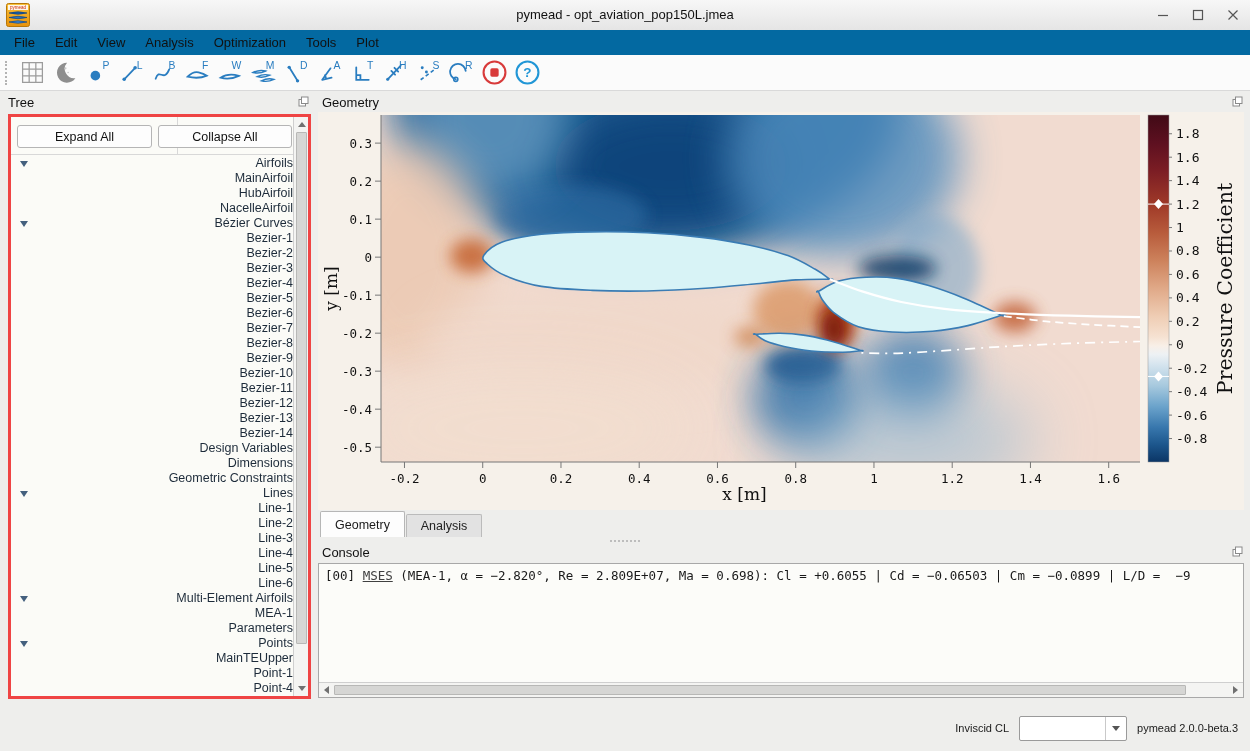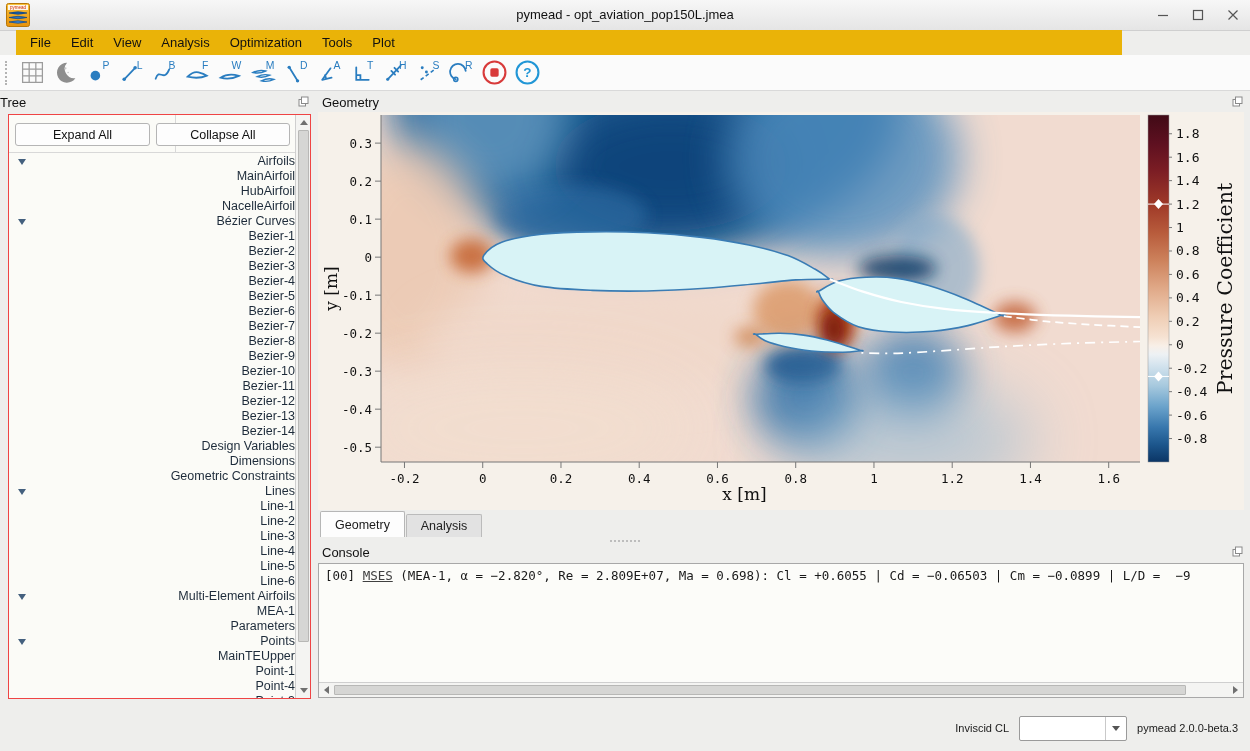--- a/index.html
+++ b/index.html
@@ -6,32 +6,32 @@
   #window{position:relative;width:1250px;height:751px;background:#eeeeec;overflow:hidden;
           font-family:"Liberation Sans",sans-serif;color:#1a1a1a;}
   .abs{position:absolute;}
   
   #titlebar{left:0;top:0;width:1250px;height:30px;background:linear-gradient(#f7f7f7,#e5e5e5);
             border-bottom:1px solid #cfcfcf;}
   #app-icon{left:6px;top:3px;width:24px;height:24px;}
   #window-title{left:0;top:0;width:1250px;height:30px;text-align:center;line-height:30px;font-size:13px;color:#111;}
   .winbtn{top:0;width:34px;height:30px;display:flex;align-items:center;justify-content:center;cursor:default;}
   
-  #menubar{left:0;top:30px;width:1106px;height:25px;background:#eab308;display:flex;align-items:center;padding-left:4px;box-sizing:border-box;margin-left:16px;}
+  #menubar{left:0;top:30px;width:1250px;height:25px;background:#0369a1;display:flex;align-items:center;padding-left:4px;box-sizing:border-box;}
   .menu-item{padding:0 10px;font-size:13px;line-height:25px;color:#111;}
   
   #toolbar{left:0;top:55px;width:1250px;height:36px;background:#fbfbfb;border-bottom:1px solid #d9d9d9;
            display:flex;align-items:center;padding-left:5px;box-sizing:border-box;gap:4px;}
   .toolbtn{width:29px;height:30px;display:flex;align-items:center;justify-content:center;}
   #drag-handle{width:4px;height:24px;border-left:2px dotted #b3b3b3;margin-right:3px;}
   
   .dock-title{font-size:13px;color:#111;}
   .float-ic{width:11px;height:11px;}
   
-  #tree-box{left:8px;top:114px;width:303px;height:585px;background:#fbfbf7;border:1px solid #ef4444;box-sizing:border-box;overflow:hidden;}
+  #tree-box{left:8px;top:114px;width:303px;height:585px;background:#fbfbf7;border:3px solid #ef4444;box-sizing:border-box;overflow:hidden;}
   .tree-btn{position:absolute;height:21px;background:#fdfdfd;border:1px solid #b5b5b5;border-radius:3px;
             font-size:12.5px;color:#111;display:flex;align-items:center;justify-content:center;}
   #tree-items{position:absolute;left:0;top:39px;right:15px;bottom:0;overflow:hidden;}
   .tree-row{height:15px;line-height:15px;font-size:12.5px;color:#1d2b3a;white-space:nowrap;position:relative;text-align:right;}
   .tree-caret{position:absolute;left:9px;top:1px;width:0;height:0;border-left:4.5px solid transparent;
               border-right:4.5px solid transparent;border-top:6px solid #44607e;margin-top:4px;}
   
   .sb{background:#f4f4f2;}
   .sb-thumb{background:#d6d6d4;border:1px solid #b8b8b6;box-sizing:border-box;border-radius:1px;}
   .sb-arrow{display:flex;align-items:center;justify-content:center;background:#f4f4f2;}
@@ -202,21 +202,21 @@
         </svg>
       </div>
       <div class="toolbtn">
         <svg width="25" height="25" viewBox="0 0 24 24">
           <circle cx="12" cy="12" r="10.5" stroke="#2196d6" stroke-width="2" fill="none"></circle>
           <text x="12" y="16.5" text-anchor="middle" font-size="13" font-weight="bold" fill="#2196d6" font-family="Liberation Sans,sans-serif">?</text>
         </svg>
       </div>
     </div>
 
-  <div class="abs dock-title" style="left:0;top:95px;">Tree</div>
+  <div class="abs dock-title" style="left:8px;top:95px;">Tree</div>
   <svg class="abs float-ic" style="left:298px;top:96px;" viewBox="0 0 11 11">
     <rect x="1" y="3.5" width="6.5" height="6.5" fill="#fff" stroke="#8a8a8a"></rect>
       <rect x="3.5" y="1" width="6.5" height="6.5" fill="#fff" stroke="#8a8a8a"></rect>
     </svg>
 
   <div class="abs" id="tree-box">
     <div style="position:absolute;left:166px;top:0;width:1px;height:37px;background:#d8d8d8;"></div>
     <div style="position:absolute;left:0;top:37px;right:15px;height:1px;background:#d8d8d8;"></div>
     <div class="tree-btn" style="left:6px;top:8px;width:133px;">Expand All</div>
     <div class="tree-btn" style="left:147px;top:8px;width:132px;">Collapse All</div>

